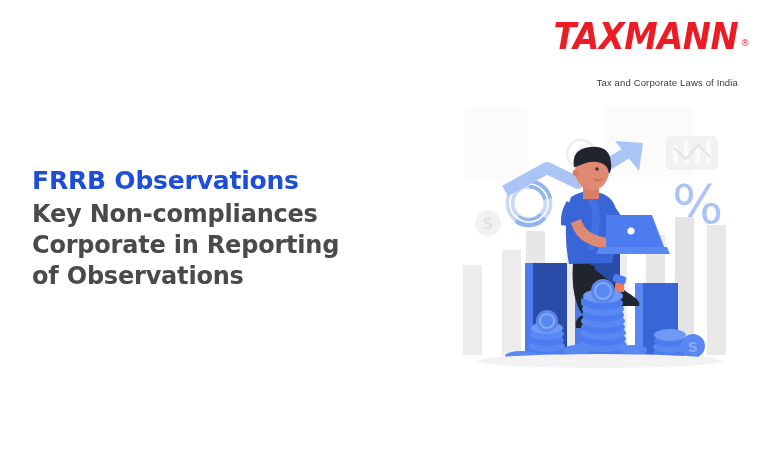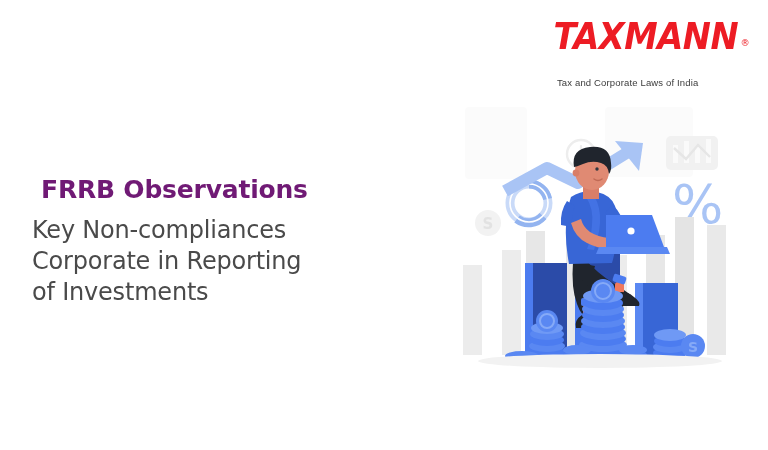--- a/index.html
+++ b/index.html
@@ -19,21 +19,21 @@
     width: 768px;
     height: 450px;
     background: #ffffff;
   }
 
   
   .logo-block {
     position: absolute;
     top: 22px;
     right: 30px;
-    text-align: left;
+    text-align: right;
     line-height: 1;
   }
   .logo-wordmark {
     position: relative;
     display: inline-block;
     font-family: "DejaVu Sans", sans-serif;
     font-weight: bold;
     font-style: italic;
     font-size: 33px;
     letter-spacing: -0.5px;
@@ -64,29 +64,29 @@
   .headline {
     position: absolute;
     left: 32px;
     top: 165px;
     width: 360px;
   }
   .headline-main {
     font-family: "DejaVu Sans", sans-serif;
     font-size: 25px;
     font-weight: bold;
-    color: #701a75;
+    color: #1d4ed8;
     line-height: 1.28;
     letter-spacing: -0.2px;
-    margin: 9px;
+    margin: 0;
   }
   .headline-sub {
     font-family: "DejaVu Sans", sans-serif;
     font-size: 24px;
-    font-weight: normal;
+    font-weight: bold;
     color: #4a4a4a;
     line-height: 1.3;
     letter-spacing: -0.2px;
     margin: 2px 0 0 0;
   }
 
   
   .illus {
     position: absolute;
     left: 455px;
@@ -107,21 +107,21 @@
       <span class="logo-reg">®</span>
     </div>
     <div class="logo-tagline">Tax and Corporate Laws of India</div>
   </div>
 
   <div class="headline">
     <h1 class="headline-main">FRRB Observations</h1>
     <p class="headline-sub">
       <span>Key Non-compliances</span><br>
       <span>Corporate in Reporting</span><br>
-      <span>of Investments</span>
+      <span>of Observations</span>
     </p>
   </div>
 
   <div class="illus">
     <svg viewBox="0 0 300 265" width="300" height="265" xmlns="http://www.w3.org/2000/svg">
 
       <rect x="10" y="2" width="62" height="72" rx="4" fill="#fbfbfb"></rect>
       <rect x="150" y="2" width="88" height="70" rx="4" fill="#fbfbfb"></rect>
 
       <g>

